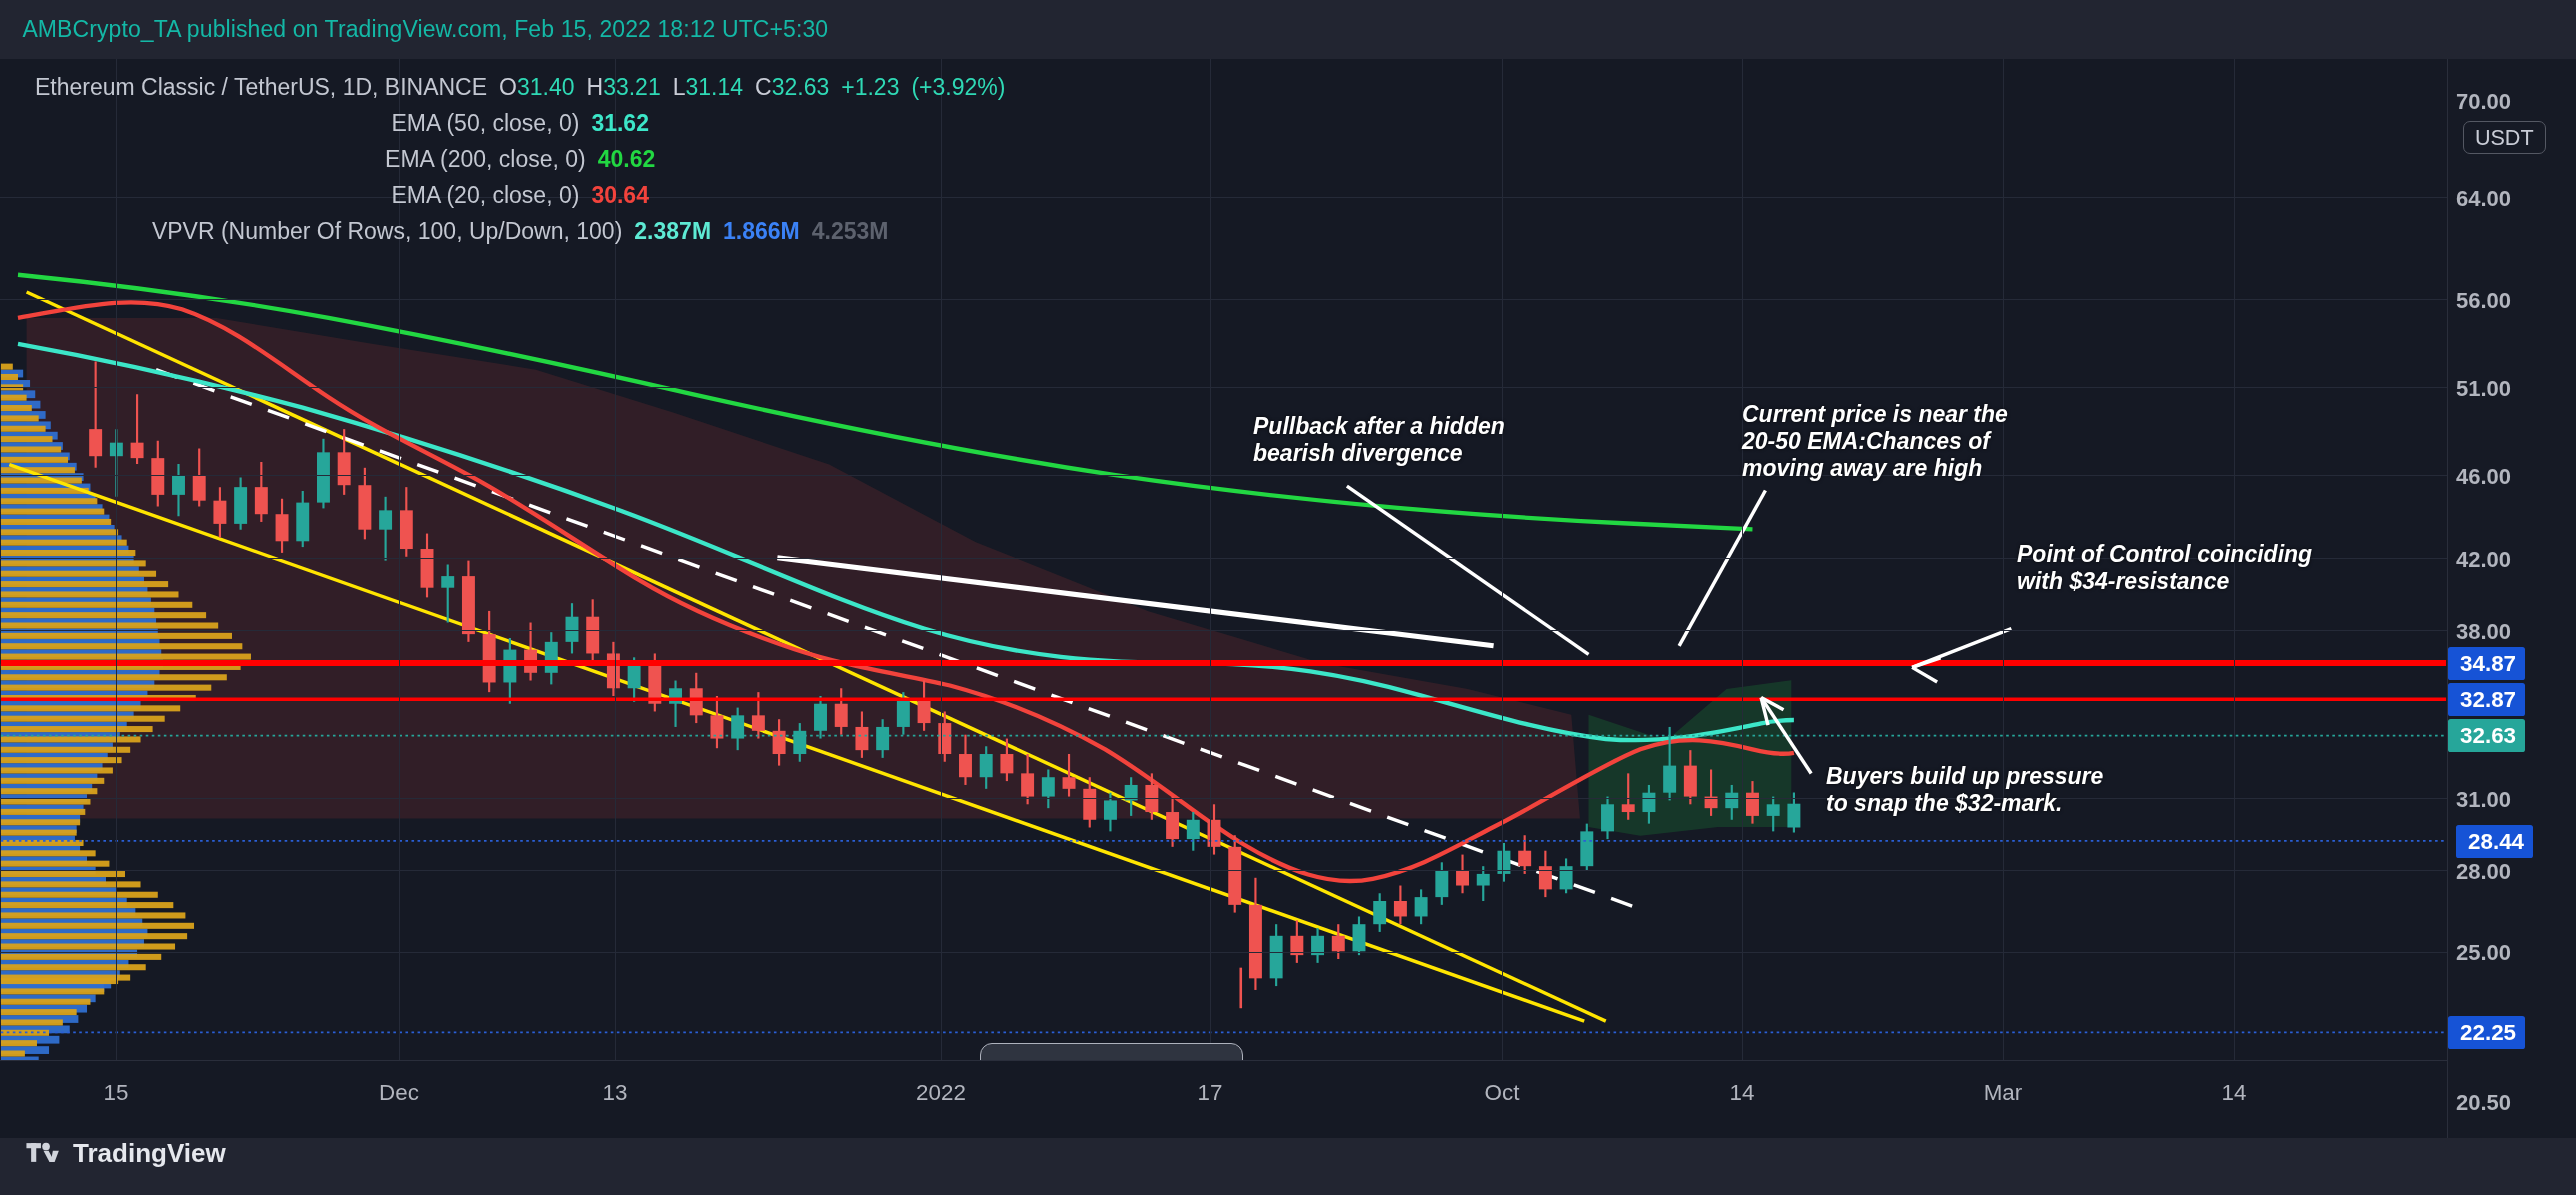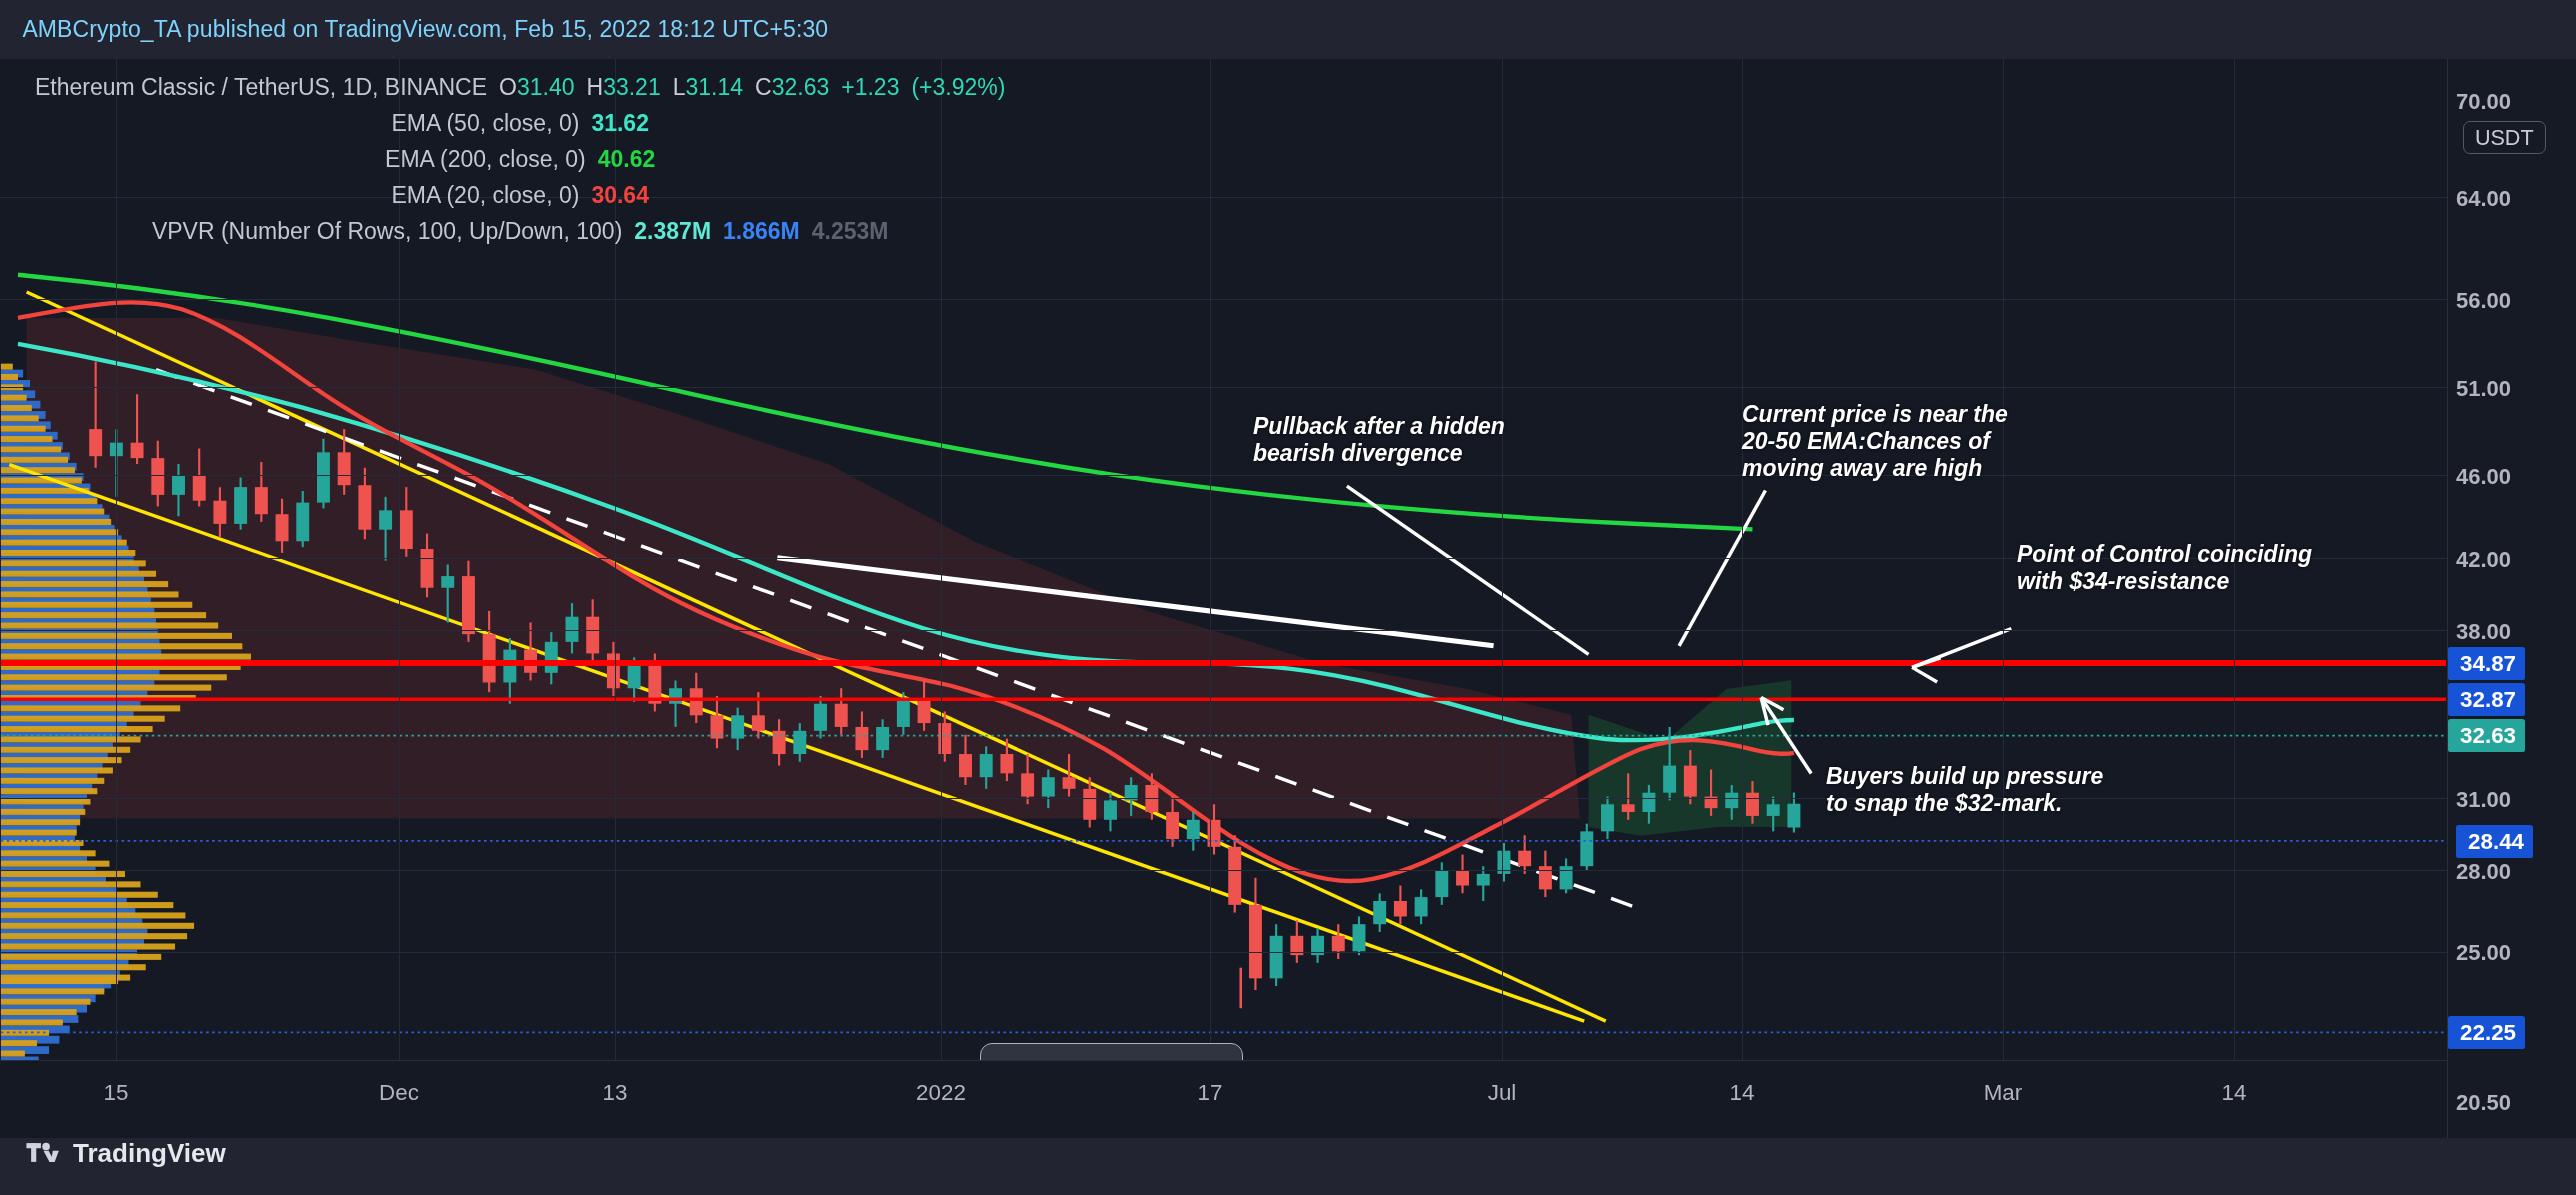--- a/index.html
+++ b/index.html
@@ -11,21 +11,21 @@
     overflow:hidden;
     position:relative;
   }
   
   #publish-bar{
     position:absolute; left:0; top:0; width:2576px; height:59px;
     background:#222531;
     display:flex; align-items:center;
   }
   #publish-bar .txt{
-    margin-left:22.4px; font-size:23px; color:#7dd3fc; letter-spacing:0.1px;
+    margin-left:22.4px; font-size:23px; color:#14b8a6; letter-spacing:0.1px;
   }
   
   #chart-frame{
     position:absolute; left:0; top:59px; width:2576px; height:1079px;
     background:#151924;
   }
   #plot-area{
     position:absolute; left:0; top:0; width:2447px; height:1001px;
     overflow:hidden;
   }
@@ -571,21 +571,21 @@
         <div class="ptag" style="top: 957px; background: rgb(22, 83, 214);">22.25</div>
       </div>
   </div>
 
   <div id="time-axis">
       <div class="ttick" style="left: 116px;">15</div>
       <div class="ttick" style="left: 399px;">Dec</div>
       <div class="ttick" style="left: 615px;">13</div>
       <div class="ttick" style="left: 941px;">2022</div>
       <div class="ttick" style="left: 1210px;">17</div>
-      <div class="ttick" style="left: 1502px;">Jul</div>
+      <div class="ttick" style="left: 1502px;">Oct</div>
       <div class="ttick" style="left: 1742px;">14</div>
       <div class="ttick" style="left: 2003px;">Mar</div>
       <div class="ttick" style="left: 2234px;">14</div>
     </div>
 </div>
 
 <div id="footer">
   <span class="logo-mark">
     <svg width="35" height="29" viewBox="0 0 40 34">
       <rect x="0" y="6" width="17" height="6" fill="#d1d4dc"></rect>

